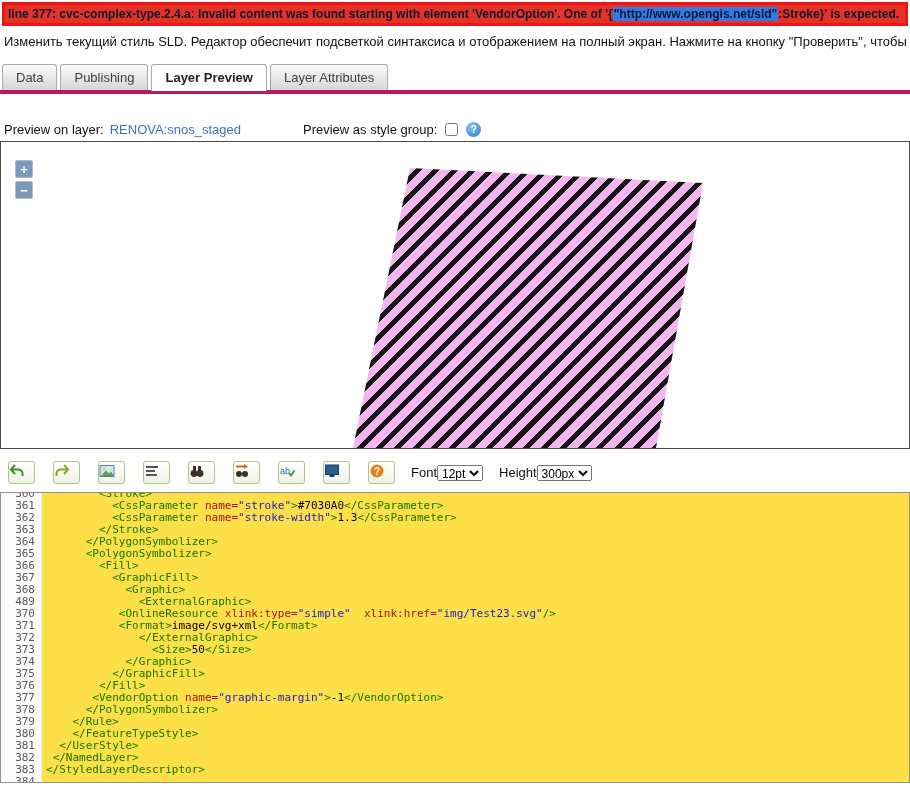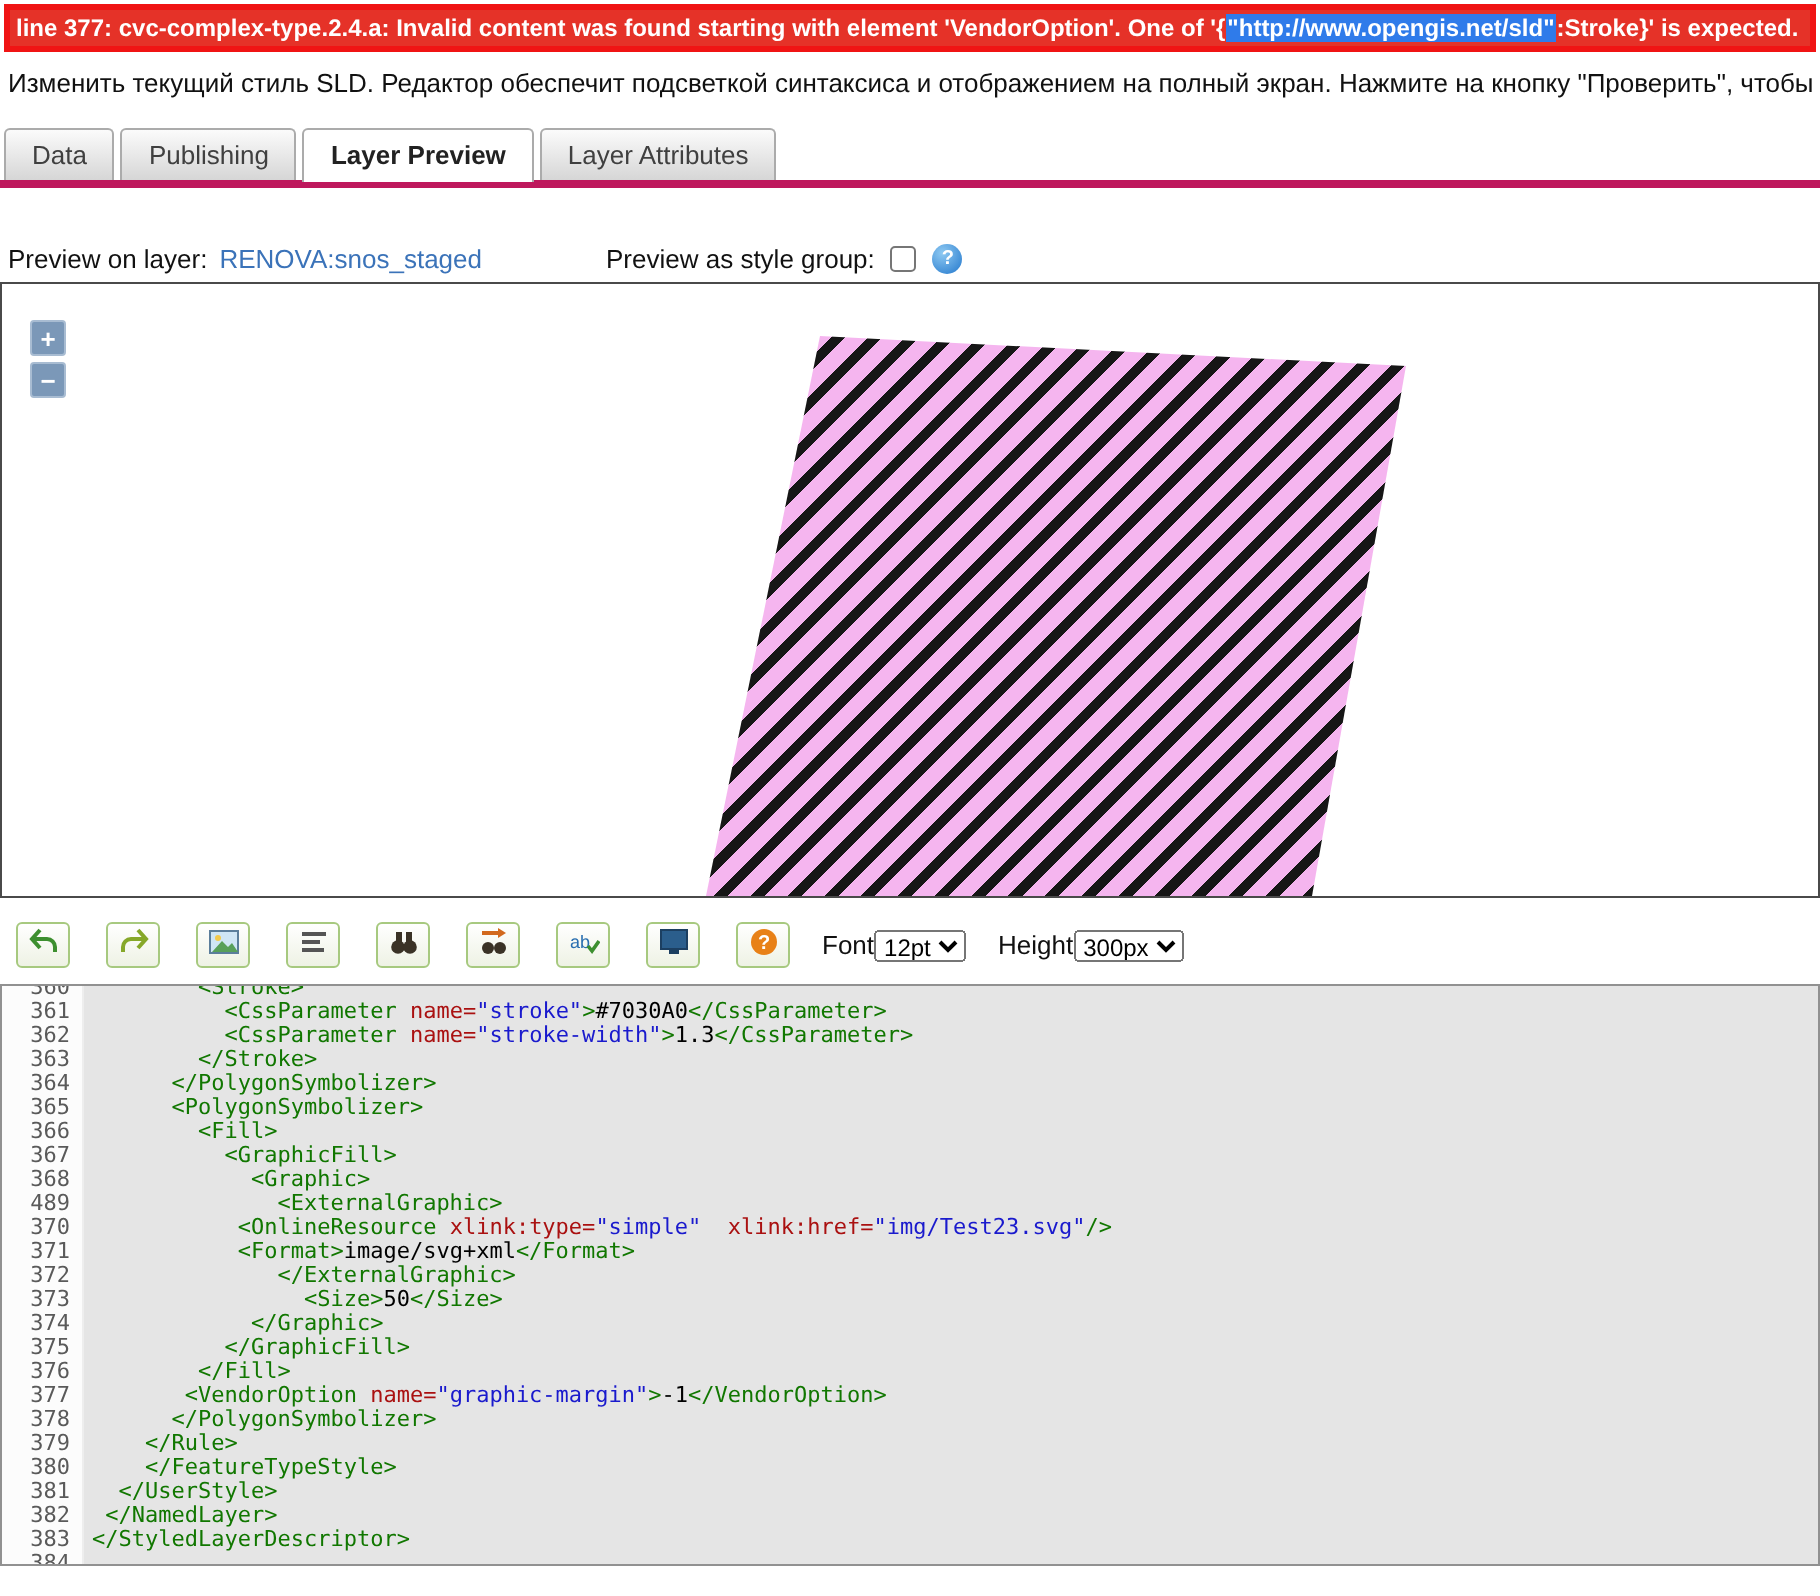--- a/index.html
+++ b/index.html
@@ -2,21 +2,21 @@
 <html><head>
 <meta charset="utf-8">
 <style>
   html,body{margin:0;padding:0;}
   body{
     width:910px;height:798px;overflow:hidden;position:relative;
     background:#fff;font-family:"Liberation Sans", sans-serif;color:#111;
   }
   
   .error-banner{
-    margin:2px;border:3px solid #f01414;background:#e53228;color:#ffffff;
+    margin:2px;border:3px solid #f01414;background:#e53228;color:#0f172a;
     font-size:12px;font-weight:bold;padding:2px 3px;white-space:nowrap;overflow:hidden;
   }
   .error-banner .hl{background:#2f7bea;padding:0 1px;}
   
   .page-title{margin:0 0 6px 4px;font-size:27px;line-height:30px;font-weight:normal;color:#2187bf;}
   .desc{margin:8px 0 14px 4px;font-size:13px;color:#111;white-space:nowrap;overflow:hidden;}
   
   .tabs{display:flex;gap:3px;align-items:flex-end;border-bottom:4px solid #be185d;height:27px;padding-left:2px;}
   .tab{
     box-sizing:border-box;height:26px;padding:5px 13px;font-size:13px;color:#404040;
@@ -42,27 +42,27 @@
   }
   .poly{
     position:absolute;left:0;top:0;width:908px;height:306px;
     background:repeating-linear-gradient(135deg,#161616 0 5px,#f5b5ef 5px 13px);
     clip-path:polygon(409px 26px,702px 41px,655px 306px,352px 306px);
   }
   
   .toolbar{display:flex;align-items:center;gap:16px;padding:12px 8px 8px 8px;font-size:13px;}
   .tbuttons{display:flex;gap:18px;}
   .tbtn{
-    width:27px;height:23px;display:flex;align-items:center;justify-content:center;padding:0;
+    width:27px;height:23px;display:flex;align-items:center;padding:0;
     background:linear-gradient(#ffffff,#eef2e4);border:1px solid #a7c97f;border-radius:3px;cursor:pointer;
   }
   .ctl{display:inline-flex;align-items:center;gap:0;}
   .ctl select{font-size:12px;height:16px;}
   
-  .editor{box-sizing:border-box;border:1px solid #919191;height:291px;overflow:hidden;background:#e5e5e5;}
+  .editor{box-sizing:border-box;border:1px solid #919191;height:291px;overflow:hidden;background:#fde047;}
   .einner{display:flex;margin-top:-5px;}
   .gutter{
     flex:none;width:34px;text-align:right;padding-right:6px;color:#5a5a5a;
     font-family:"DejaVu Sans Mono", monospace;font-size:11px;line-height:12px;
     background:#fcfcfc;border-right:1px solid #eee;
   }
   .code{
     font-family:"DejaVu Sans Mono", monospace;font-size:11px;line-height:12px;
     white-space:pre;color:#000;padding-left:4px;
   }

